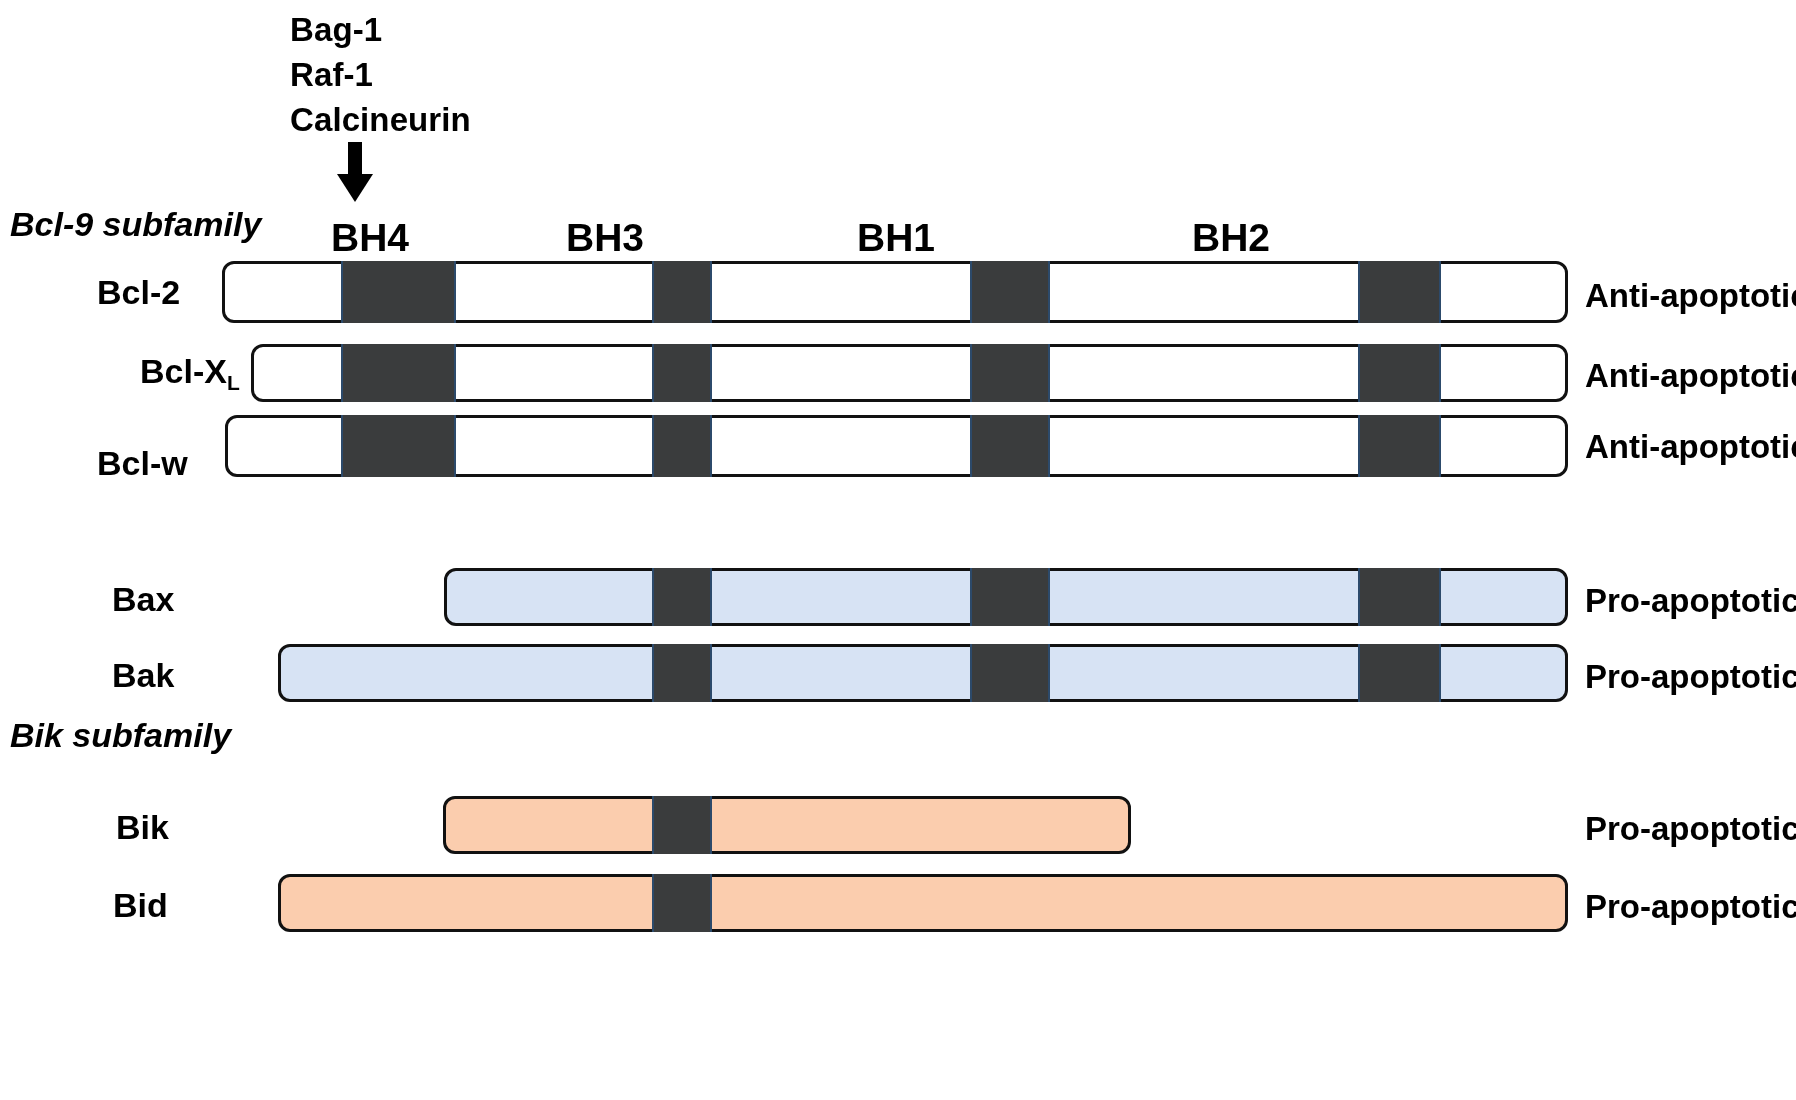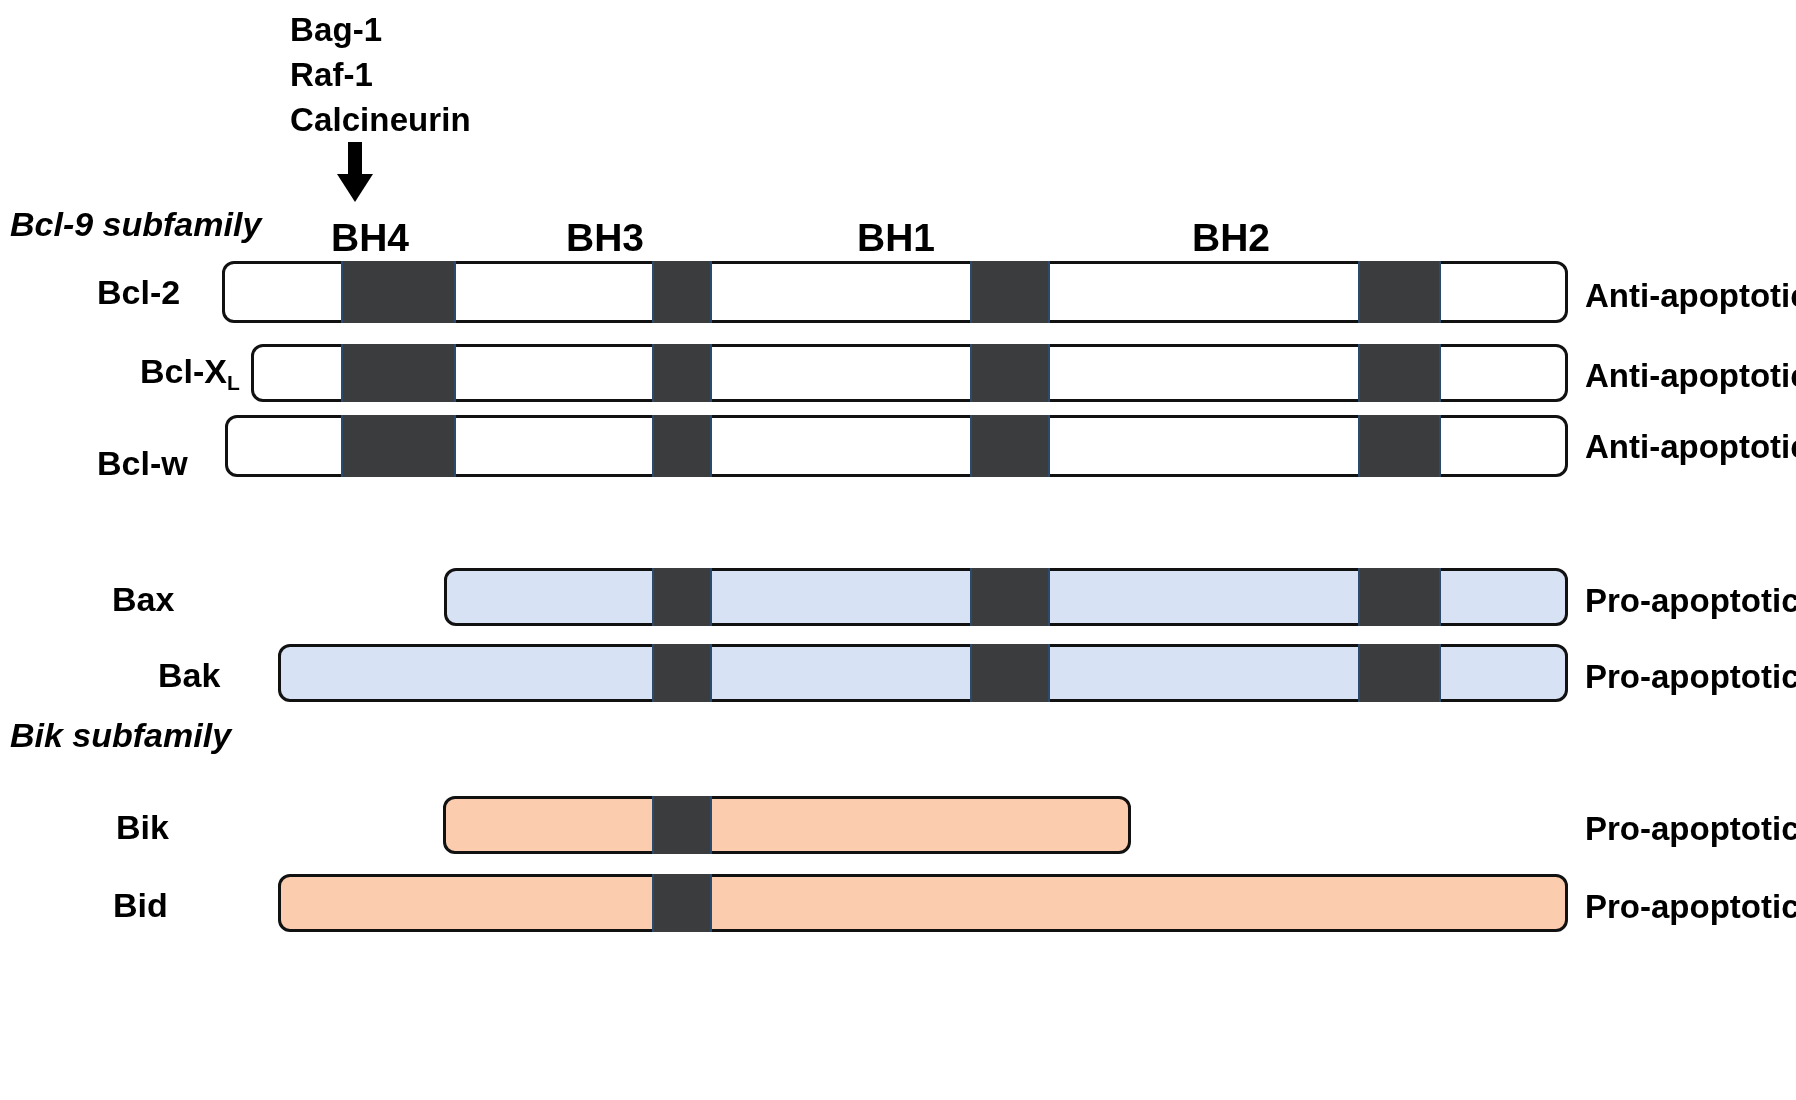--- a/index.html
+++ b/index.html
@@ -103,21 +103,21 @@
 
 
   <div class="txt protein" style="left:112px;top:580px;">Bax</div>
   <div class="bar blue" style="left:444px;top:568px;width:1124px;height:58px;">
     <div class="bh" style="left:205px;width:60px;"></div>
     <div class="bh" style="left:523px;width:80px;"></div>
     <div class="bh" style="left:911px;width:83px;"></div>
   </div>
   <div class="txt apop" style="left:1585px;top:582px;">Pro-apoptotic</div>
 
-  <div class="txt protein" style="left:112px;top:656px;margin-left:46px;">Bak</div>
+  <div class="txt protein" style="left:112px;top:656px;">Bak</div>
   <div class="bar blue" style="left:278px;top:644px;width:1290px;height:58px;">
     <div class="bh" style="left:371px;width:60px;"></div>
     <div class="bh" style="left:689px;width:80px;"></div>
     <div class="bh" style="left:1077px;width:83px;"></div>
   </div>
   <div class="txt apop" style="left:1585px;top:658px;">Pro-apoptotic</div>
 
   <div class="txt subfamily" style="left:10px;top:716px;">Bik subfamily</div>
 
   <div class="txt protein" style="left:116px;top:808px;">Bik</div>

